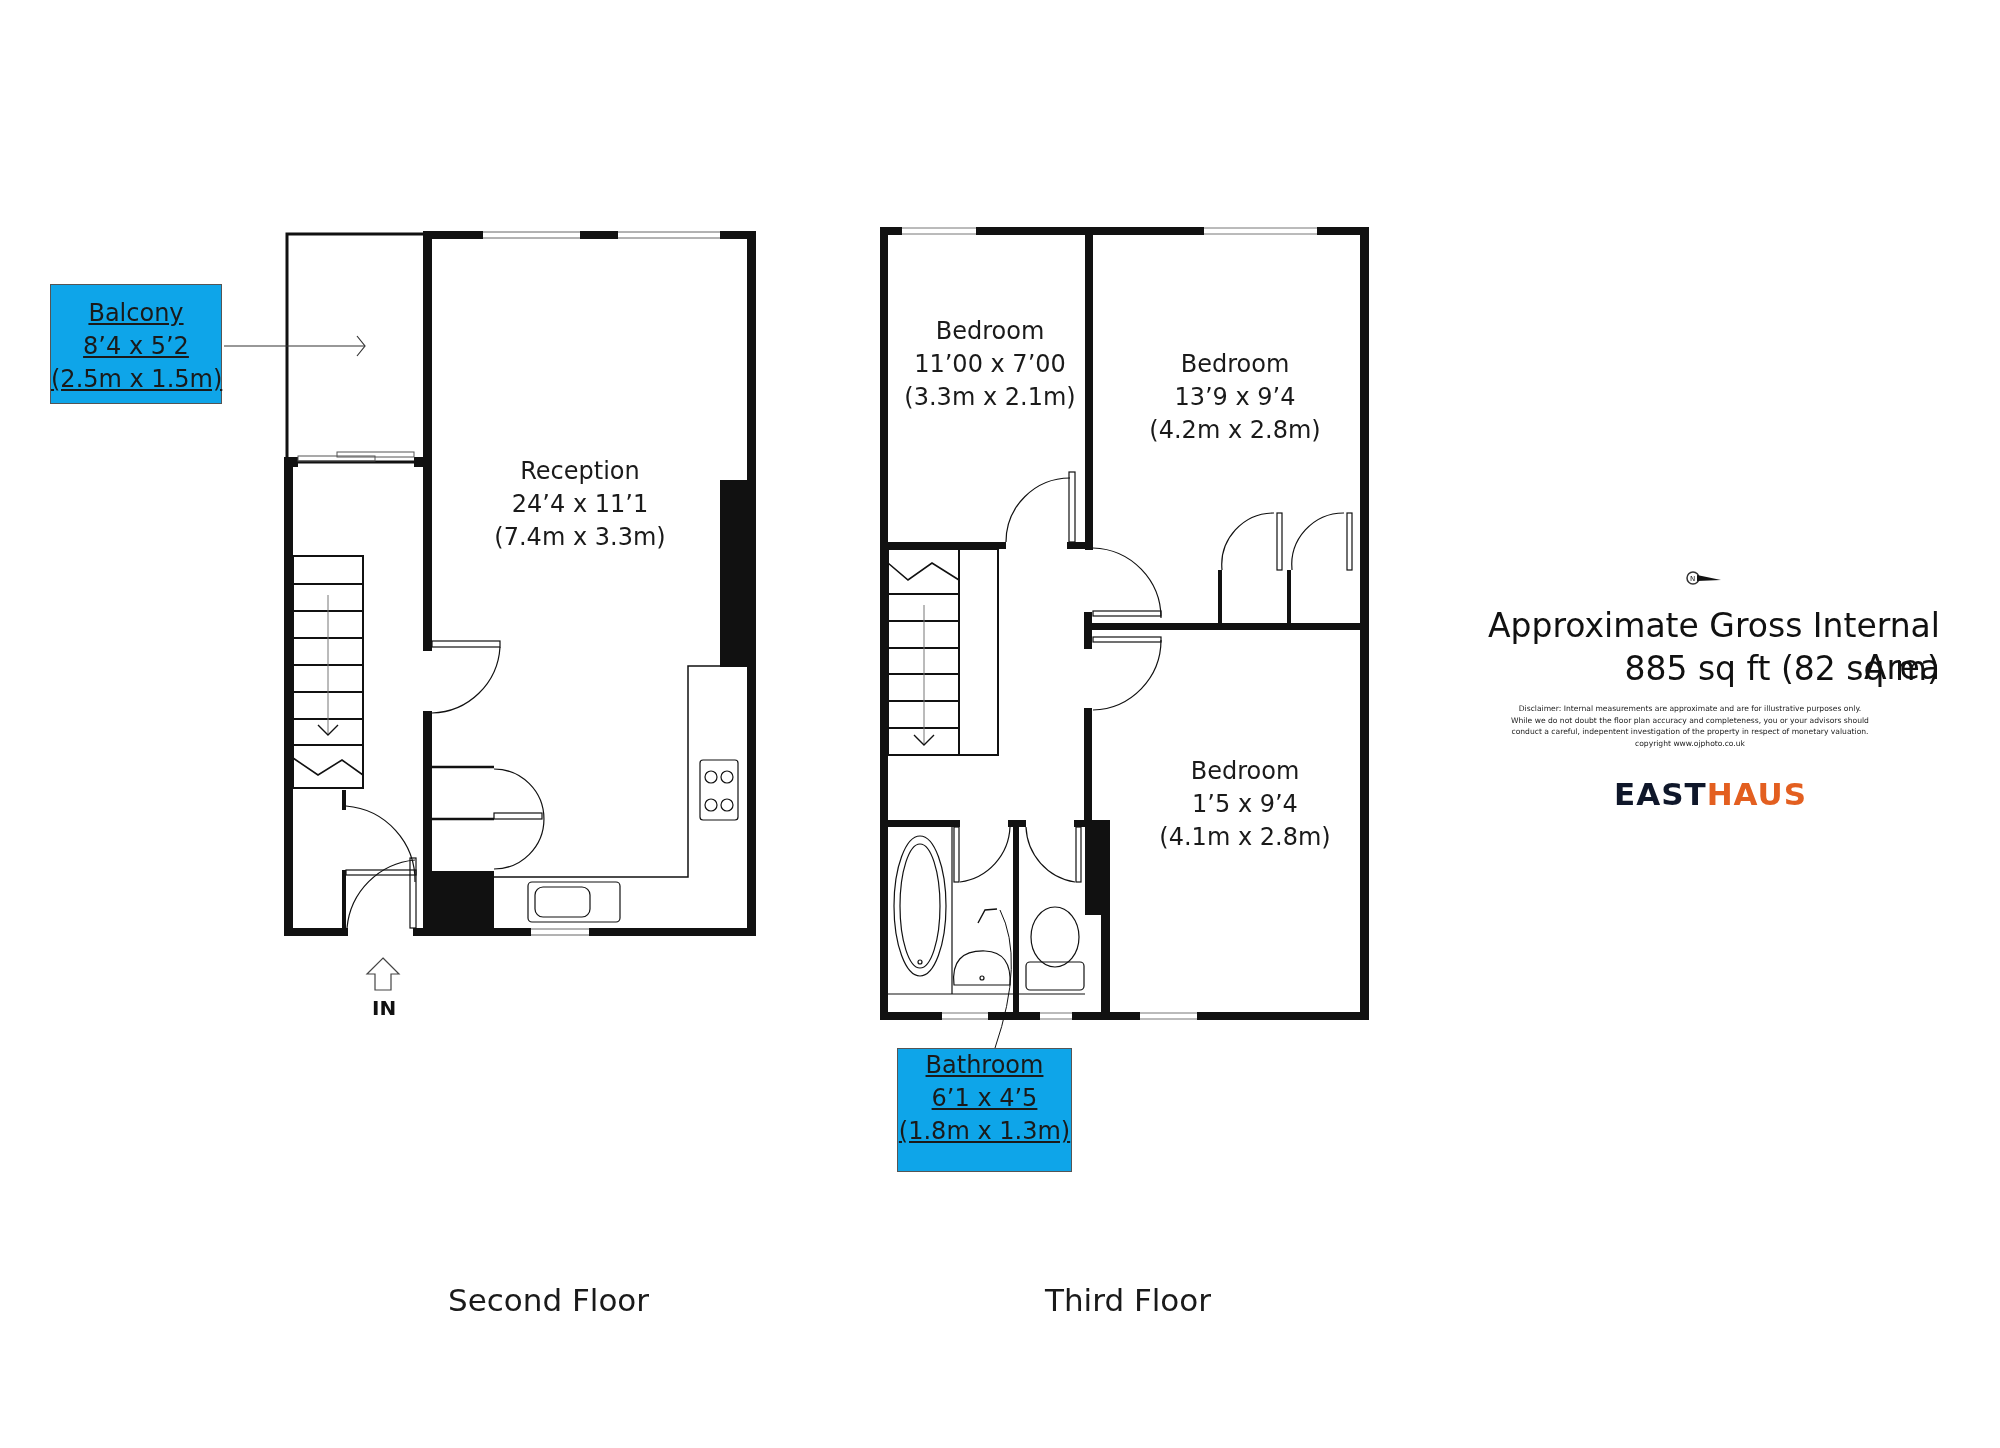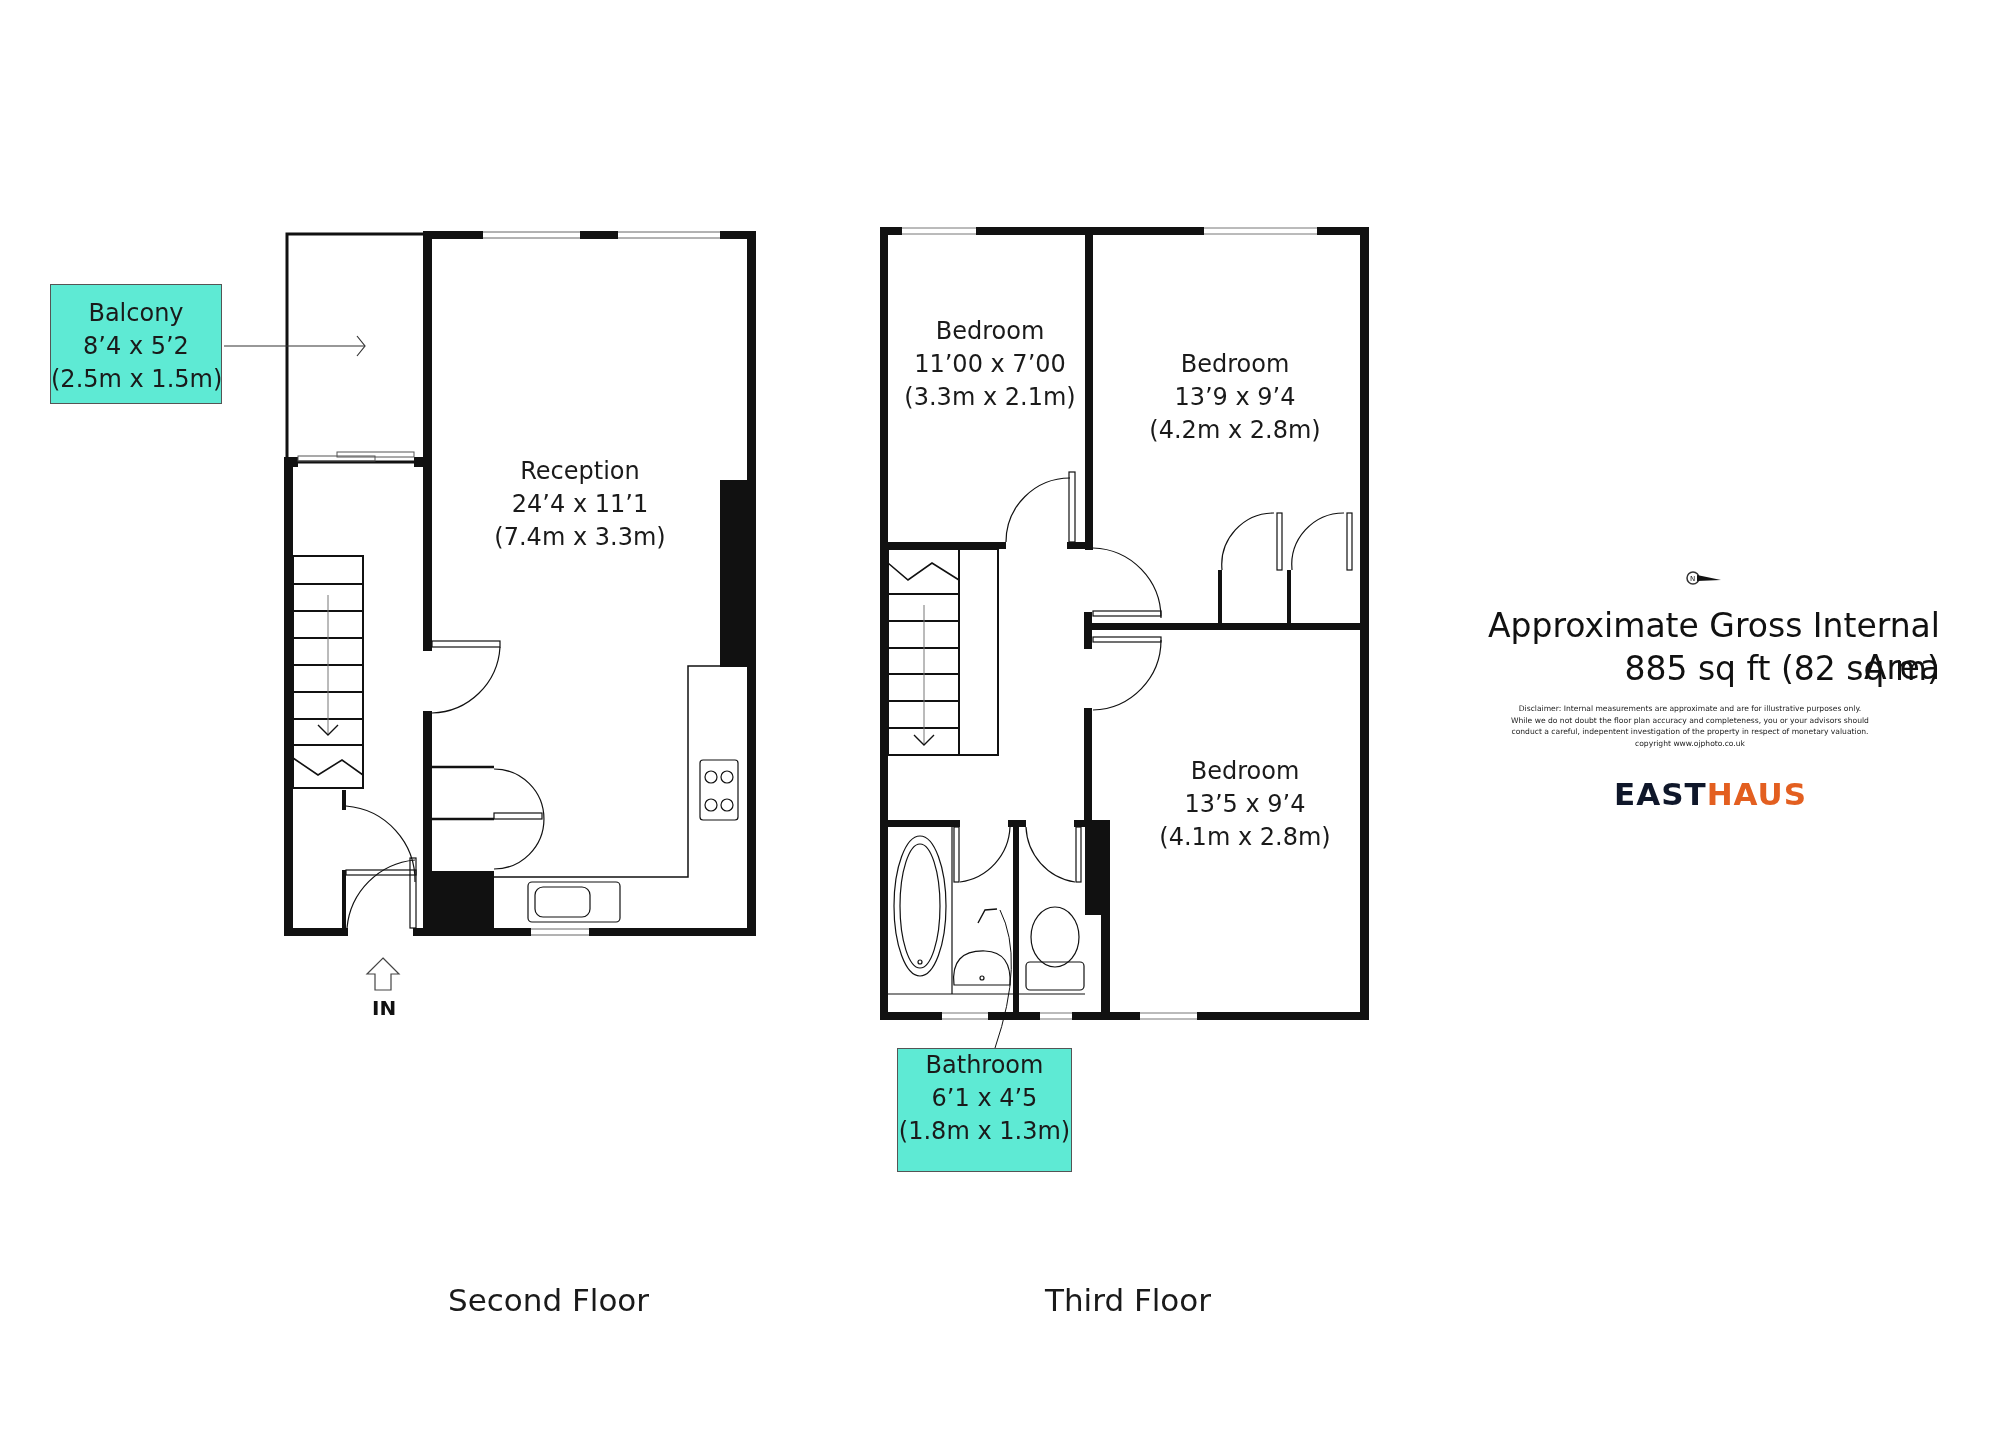--- a/index.html
+++ b/index.html
@@ -1,21 +1,21 @@
 <!DOCTYPE html>
 <html><head>
 <meta charset="utf-8">
 <style>
   html, body { margin: 0; padding: 0; background: #ffffff; }
   body { width: 2000px; height: 1448px; position: relative; overflow: hidden;
          font-family: "DejaVu Sans", "Liberation Sans", sans-serif; color: #1a1a1a; }
   svg.plan { position: absolute; left: 0; top: 0; width: 2000px; height: 1448px; }
   .lbl { position: absolute; text-align: center; font-size: 24px; line-height: 33px; color: #1a1a1a; white-space: nowrap; }
   .lbl div { display: block; }
-  .boxed { border: 1.5px solid #555; background: #5eead4; }
+  .boxed { border: 1.5px solid #555; background: #0ea5e9; text-decoration: underline; }
   .floor-title { position: absolute; font-size: 31px; color: #1a1a1a; white-space: nowrap; }
   .area-title { position: absolute; left: 1440px; width: 500px; text-align: right; font-size: 33px; line-height: 42px; color: #111; }
   .disclaimer { position: absolute; left: 1480px; width: 420px; text-align: center; font-size: 7.6px; line-height: 11.5px; color: #222; }
   .logo { position: absolute; left: 1614px; top: 776px; font-size: 31px; font-weight: bold; letter-spacing: 1px; font-family: "DejaVu Sans", sans-serif; }
   .logo .east { color: #0f172a; }
   .logo .haus { color: #e35f20; }
   .in-label { position: absolute; left: 372px; top: 996px; font-size: 20px; color: #111; font-weight: bold; }
 </style>
 </head>
 <body>
@@ -246,21 +246,21 @@
 </div>
 
 <div class="lbl" style="left:1130px; top:348px; width:210px;">
   <div>Bedroom</div>
   <div>13’9 x 9’4</div>
   <div>(4.2m x 2.8m)</div>
 </div>
 
 <div class="lbl" style="left:1140px; top:755px; width:210px;">
   <div>Bedroom</div>
-  <div>13’5 x 9’4</div>
+  <div>1’5 x 9’4</div>
   <div>(4.1m x 2.8m)</div>
 </div>
 
 <div class="lbl boxed" style="left:897px; top:1048px; width:175px; height:124px; box-sizing:border-box;">
   <div>Bathroom</div>
   <div>6’1 x 4’5</div>
   <div>(1.8m x 1.3m)</div>
 </div>
 
 <div class="in-label">IN</div>

